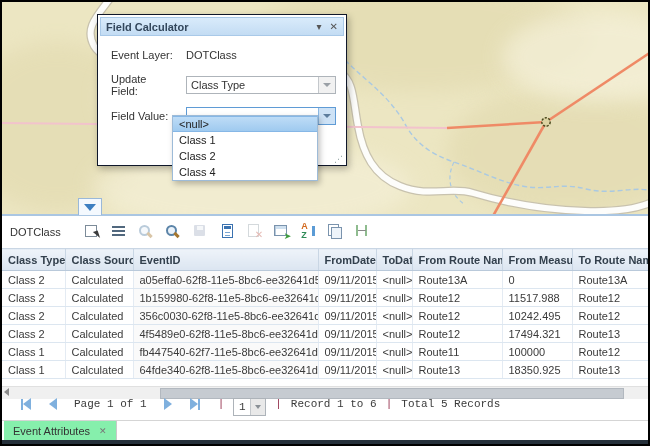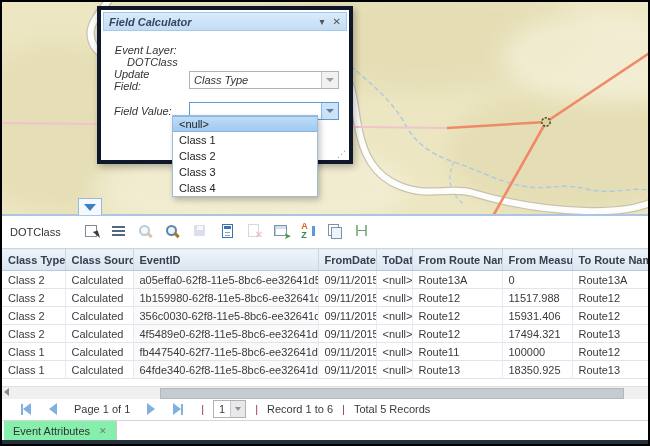--- a/index.html
+++ b/index.html
@@ -7,21 +7,21 @@
   .screen{position:relative;width:646px;height:442px;border:2px solid #000;overflow:hidden;background:#fff;}
 
   
   .map{position:absolute;left:0;top:0;width:646px;height:212px;z-index:1;overflow:hidden;}
 
   
   .collapse-btn{position:absolute;left:76px;top:196px;width:22px;height:16px;background:#f4f9fe;border:1px solid #9ab8d8;border-bottom:none;z-index:4;display:flex;align-items:center;justify-content:center;cursor:pointer;}
   .collapse-btn .tri{width:0;height:0;border-left:6px solid transparent;border-right:6px solid transparent;border-top:7px solid #3d7fc1;}
 
   
-  .dialog{position:absolute;left:95px;top:4px;width:248px;height:150px;background:#fff;border:4px solid #0f172a;box-shadow:2px 3px 7px rgba(0,0,0,.28);z-index:5;font-style:italic;}
+  .dialog{position:absolute;left:95px;top:12px;width:248px;height:150px;background:#fff;border:1px solid #0f172a;box-shadow:2px 3px 7px rgba(0,0,0,.28);z-index:5;}
   .dlg-title{position:absolute;left:2px;top:2px;right:2px;height:19px;background:linear-gradient(#d9ebfb,#c3dcf3);border:1px solid #a9c9e8;display:flex;align-items:center;padding:0 5px;box-sizing:border-box;}
   .dlg-title .t{font-weight:600;color:#33475c;flex:1;}
   .dlg-title .ic{color:#555;margin-left:8px;cursor:pointer;font-size:10px;line-height:10px;}
   .dlg-row{position:absolute;left:13px;display:flex;align-items:center;}
   .dlg-label{width:62px;}
   .combo{position:relative;width:150px;height:18px;background:#fff;border:1px solid #aeb4ba;box-sizing:border-box;display:flex;align-items:center;}
   .combo .val{flex:1;padding:0 4px;overflow:hidden;white-space:nowrap;}
   .combo .btn{width:16px;height:100%;background:#f1f1f1;border-left:1px solid #c4c8cc;display:flex;align-items:center;justify-content:center;}
   .combo .btn .arr{width:0;height:0;border-left:4px solid transparent;border-right:4px solid transparent;border-top:4px solid #9aa0a6;}
   .combo.open{border-color:#5f9bd5;}
@@ -63,21 +63,21 @@
 
   table.attr{border-collapse:collapse;table-layout:fixed;width:646px;}
   table.attr th{background:linear-gradient(#eef3f9,#dbe5f1);border-right:1px solid #c9d6e4;border-top:1px solid #c9d6e4;border-bottom:1px solid #b9c9da;color:#33404d;font-weight:bold;text-align:left;height:21px;padding:0 6px;overflow:hidden;white-space:nowrap;}
   table.attr td{border-right:1px solid #e4ebf3;border-bottom:1px solid #dce6f0;color:#3a3a3a;height:17px;padding:0 6px;overflow:hidden;white-space:nowrap;background:#fff;}
   table.attr td:nth-child(3){background:#fafafa;}
 
   .hscroll{position:absolute;left:0;top:170px;width:646px;height:12px;background:#f0f0f0;border-top:1px solid #e0e0e0;}
   .hscroll .larr{position:absolute;left:2px;top:1px;width:0;height:0;border-top:4px solid transparent;border-bottom:4px solid transparent;border-right:5px solid #8a8a8a;}
   .hscroll .thumb{position:absolute;left:158px;top:1px;width:462px;height:9px;background:#c6cbd1;border:1px solid #b2b8bf;cursor:grab;}
 
-  .pager{position:absolute;left:0;top:182px;width:646px;height:22px;display:flex;align-items:center;padding-left:10px;box-sizing:border-box;color:#3a3a3a;}
+  .pager{position:absolute;left:0;top:182px;width:646px;height:22px;display:flex;align-items:flex-start;padding-left:10px;box-sizing:border-box;color:#3a3a3a;font-family:Liberation Mono, monospace;}
   .pg-ic{display:inline-flex;align-items:center;margin:0 9px;cursor:pointer;}
   .tri-l{width:0;height:0;border-top:6px solid transparent;border-bottom:6px solid transparent;border-right:8px solid #7fb0de;}
   .tri-r{width:0;height:0;border-top:6px solid transparent;border-bottom:6px solid transparent;border-left:8px solid #7fb0de;}
   .bar-b{width:2px;height:11px;background:#7fb0de;}
   .pg-text{margin:0 8px;}
   .sep{color:#96334f;margin:0 9px;}
   .pgselect{display:inline-flex;height:16px;border:1px solid #adb3b9;cursor:pointer;}
   .pgselect .v{width:16px;text-align:center;line-height:16px;background:#fff;}
   .pgselect .b{width:14px;background:#e9e9e9;border-left:1px solid #c4c8cc;display:flex;align-items:center;justify-content:center;}
   .pgselect .b .arr{width:0;height:0;border-left:3.5px solid transparent;border-right:3.5px solid transparent;border-top:4px solid #8a9096;}
@@ -121,21 +121,21 @@
   <div class="collapse-btn">
       <span class="tri"></span>
     </div>
 
   <div class="dialog">
     <div class="dlg-title">
       <span class="t">Field Calculator</span>
       <span class="ic">▾</span>
       <span class="ic">✕</span>
     </div>
-    <div class="dlg-row" style="top:34px;flex-direction:column;">
+    <div class="dlg-row" style="top:34px;">
       <span class="dlg-label">Event Layer:</span>
       <span style="margin-left:13px;">DOTClass</span>
     </div>
     <div class="dlg-row" style="top:58px;">
       <span class="dlg-label">Update Field:</span>
       <div class="combo" style="margin-left:13px;">
         <span class="val">Class Type</span>
         <span class="btn">
             <span class="arr"></span>
           </span>
@@ -150,21 +150,20 @@
           </span>
       </div>
     </div>
     <span class="grip">⋰</span>
   </div>
 
   <div class="ddlist" id="ddlist">
       <div class="dd-item selected">&lt;null&gt;</div>
       <div class="dd-item">Class 1</div>
       <div class="dd-item">Class 2</div>
-      <div class="dd-item">Class 3</div>
       <div class="dd-item">Class 4</div>
     </div>
 
   <div class="panel">
     <div class="toolbar">
       <span class="tb-label">DOTClass</span>
       <span id="tb-icons"><span class="ti ic-select" title="select-records"></span><span class="ti ic-rows" title="show-all-records"></span><span class="ti ic-zoomsel dis" title="zoom-to-selected"></span><span class="ti ic-zoom" title="zoom-to-all"></span><span class="ti ic-save dis" title="save-edits"></span><span class="ti ic-calc" title="field-calculator"></span><span class="ti ic-delete dis" title="delete-selected"></span><span class="ti ic-export" title="export-table"></span><span class="ti ic-sort" title="sort-az"></span><span class="ti ic-copy" title="copy-records"></span><span class="ti ic-colwidth" title="fit-column-width"></span></span>
     </div>
     <table class="attr">
       <colgroup id="cols">
@@ -210,21 +209,21 @@
             <td>11517.988</td>
             <td>Route12</td>
           </tr>
           <tr>
             <td>Class 2</td>
             <td>Calculated</td>
             <td>356c0030-62f8-11e5-8bc6-ee32641d5ec9</td>
             <td>09/11/2015</td>
             <td>&lt;null&gt;</td>
             <td>Route12</td>
-            <td>15931.406</td>
+            <td>10242.495</td>
             <td>Route12</td>
           </tr>
           <tr>
             <td>Class 2</td>
             <td>Calculated</td>
             <td>4f5489e0-62f8-11e5-8bc6-ee32641d5ec9</td>
             <td>09/11/2015</td>
             <td>&lt;null&gt;</td>
             <td>Route12</td>
             <td>17494.321</td>

